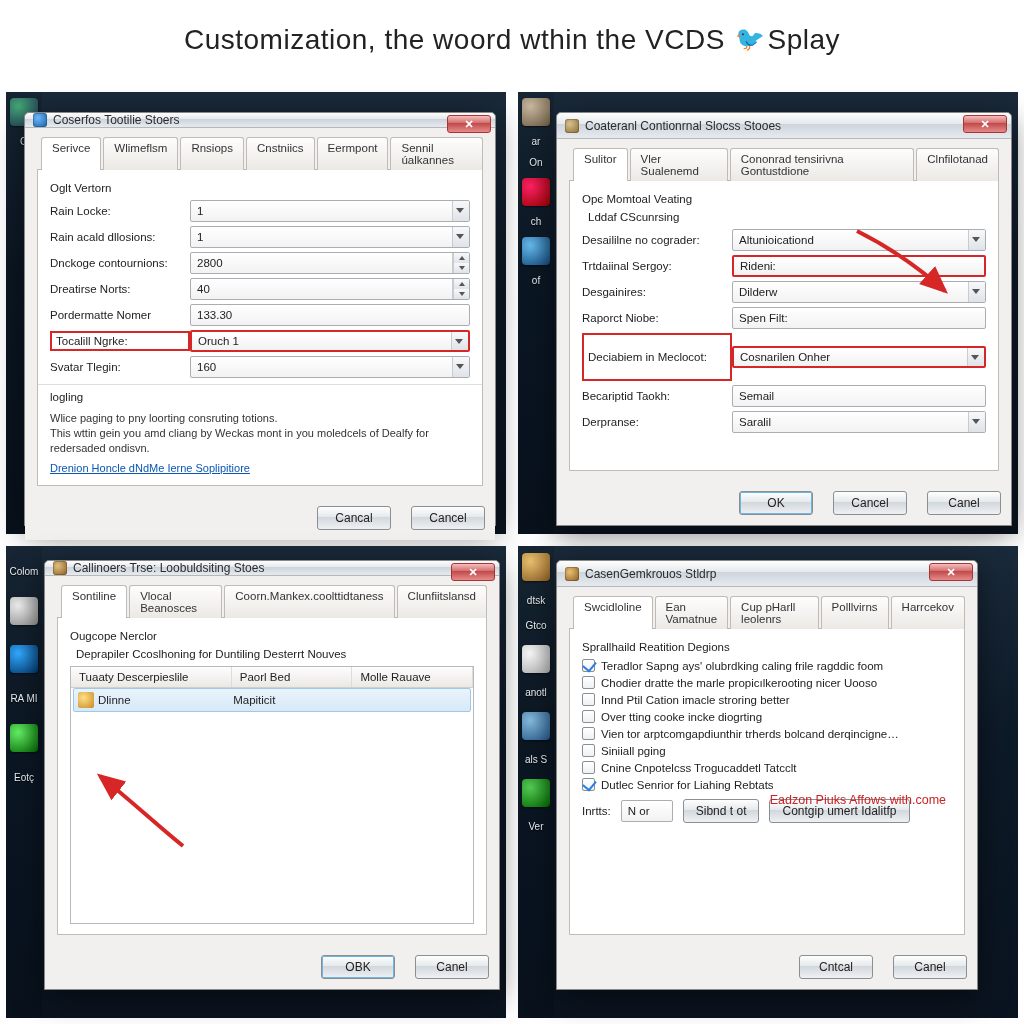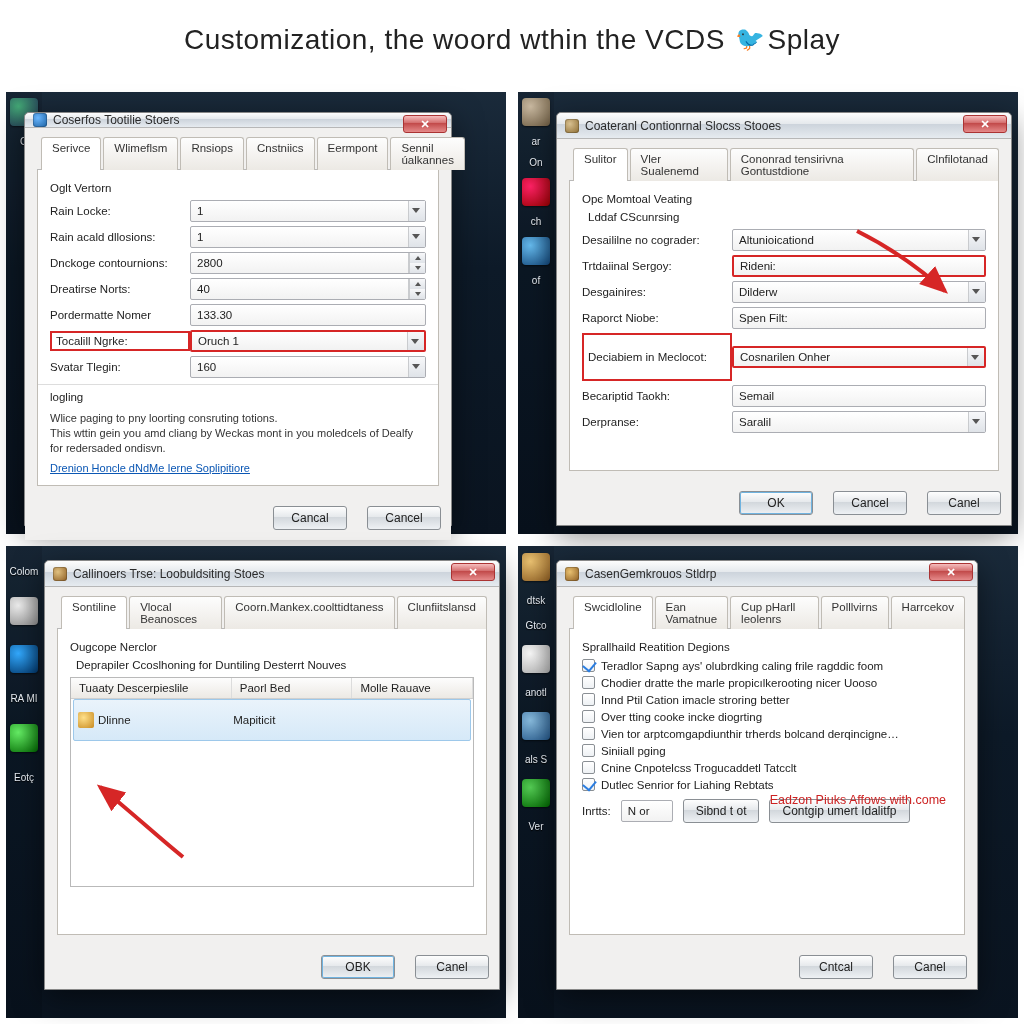--- a/index.html
+++ b/index.html
@@ -43,24 +43,24 @@
   .spin .spbtns span{ flex:1; display:flex; align-items:center; justify-content:center; background:linear-gradient(180deg,#f7f8fa,#dfe3e8);}
   .spin .spbtns span::before{content:""; width:0;height:0;border-left:3px solid transparent;border-right:3px solid transparent;}
   .spin .spbtns span:first-child::before{border-bottom:4px solid #555;}
   .spin .spbtns span:last-child::before{border-top:4px solid #555;}
   .hl-red { border:2px solid #d62626 !important; }
   .desc { font-size:11px; color:#333; line-height:1.35; margin-top:8px;}
   .link { color:#0b57b4; text-decoration:underline; font-size:11px; display:inline-block; margin-top:6px;text-align:right;}
   .btnrow { display:flex; justify-content:flex-end; gap:20px; padding:8px 10px 10px; background:#f1f0ef;}
   .btn { min-width:74px; height:24px; border:1px solid #8a8f94; border-radius:3px; background:linear-gradient(180deg,#fefefe,#e6e9ec 45%,#d2d7dc 46%,#eef1f4); font-size:12px; color:#222; display:flex; align-items:center; justify-content:center; padding:0 12px;}
   .btn.default { box-shadow:0 0 0 1px #6fb3e0 inset;}
-  .listview { border:1px solid #b9b9b9; height:210px; background:#fff; margin-top:4px;}
+  .listview { border:1px solid #b9b9b9; height:258px; background:#fff; margin-top:4px;}
   .lv-head { display:flex; background:linear-gradient(180deg,#fdfdfd,#ece9e4); border-bottom:1px solid #cfcfcf;}
   .lv-head div { padding:4px 8px; font-size:11.5px; border-right:1px solid #dcdcdc;}
-  .lv-row { display:flex; align-items:center; padding:12px 4px; font-size:11.5px;}
+  .lv-row { display:flex; align-items:center; padding:3px 4px; font-size:11.5px;}
   .lv-row.sel { background:linear-gradient(180deg,#eaf3fb,#d6e9f8); border:1px solid #9dc8ea; border-radius:2px; margin:0 2px;}
   .lv-row .ricon { width:16px;height:16px; margin-right:4px; background: radial-gradient(circle at 35% 35%,#ffe08a,#c88a20); border-radius:2px;}
   .chk { display:flex; align-items:center; font-size:11.5px; margin:4px 0;}
   .chk .box { width:13px;height:13px; border:1px solid #8a8f94; background:linear-gradient(180deg,#fff,#eef1f4); border-radius:2px; margin-right:6px; position:relative;}
   .chk .box.checked::after { content:""; position:absolute; left:2px; top:-1px; width:7px; height:10px; border-right:2px solid #2a7de1; border-bottom:2px solid #2a7de1; transform:rotate(40deg);}
   .inline-row { display:flex; align-items:center; gap:10px; margin-top:8px;}
   .inline-row .lbl2 { font-size:11.5px;}
   .arrow-svg { position:absolute; pointer-events:none; }
   .sep { height:1px; background:#ddd; margin:6px -12px;}
 </style>
@@ -72,21 +72,21 @@
 </div>
 
 <div class="grid">
 
   <div class="desktop-bg" style="left:6px; top:0; width:500px; height:442px;">
     <div class="desktop-strip">
       <div class="dicon"></div>
       <div class="dlabel">G</div>
     </div>
   </div>
-  <div class="win" style="left:24px; top:20px; width:428px; height:414px;">
+  <div class="win" style="left:24px; top:20px; width:472px; height:414px;">
     <div class="titlebar">
       <div class="ticon"></div>
       <span class="ttext">Coserfos Tootilie Stoers</span>
       <div class="winbtns">
         <div class="wbtn close">✕</div>
       </div>
     </div>
     <div class="body-pad">
       <div class="tabs">
         <div class="tab active">Serivce</div>

